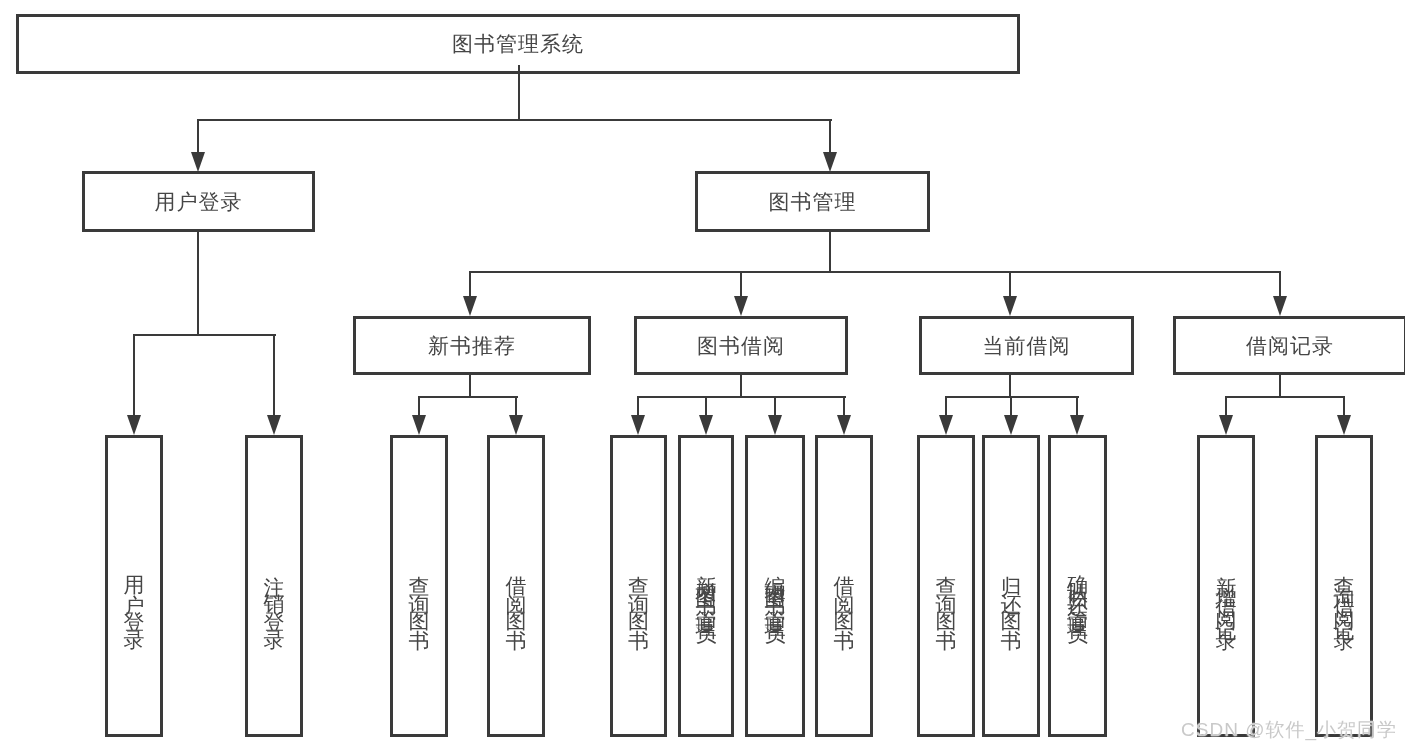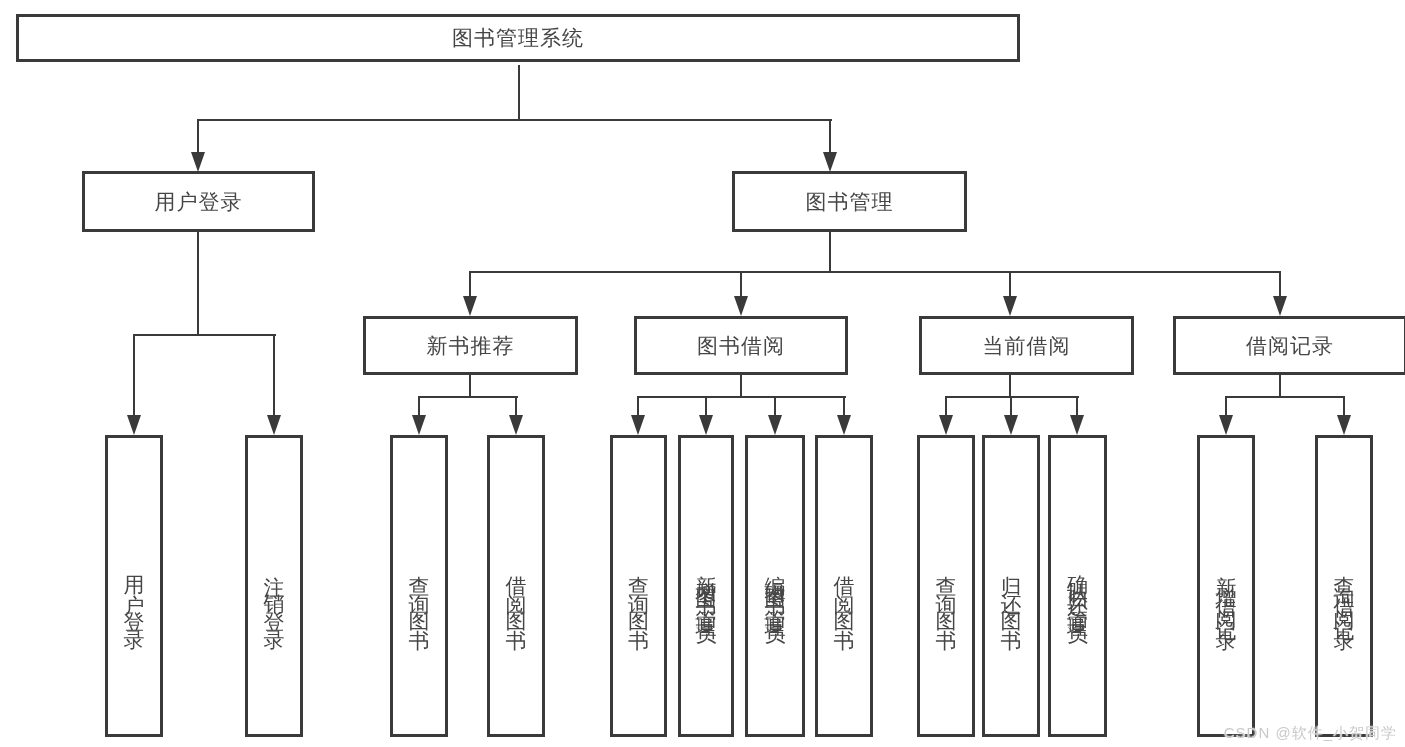--- a/index.html
+++ b/index.html
@@ -55,45 +55,45 @@
     position:absolute;
     width:0;height:0;
     border-left:7px solid transparent;
     border-right:7px solid transparent;
     border-top:20px solid var(--line);
   }
   .watermark{
     position:absolute;
     right:8px;
     bottom:4px;
-    font-size:15px;
+    font-size:19px;
     color:var(--wm);
     text-shadow:0 0 2px #ffffff, 0 0 1px #ffffff;
     z-index:9;
     letter-spacing:1px;
   }
 </style>
 </head>
 <body>
 
 <div class="canvas">
 
-  <div class="box" style="left:16px;top:14px;width:1004px;height:48px;">
+  <div class="box" style="left:16px;top:14px;width:1004px;height:60px;">
     <span>图书管理系统</span>
   </div>
 
   <div class="box" style="left:82px;top:171px;width:233px;height:61px;">
     <span>用户登录</span>
   </div>
 
-  <div class="box" style="left:732px;top:171px;width:235px;height:61px;">
+  <div class="box" style="left:695px;top:171px;width:235px;height:61px;">
     <span>图书管理</span>
   </div>
 
-  <div class="box" style="left:363px;top:316px;width:215px;height:59px;">
+  <div class="box" style="left:353px;top:316px;width:238px;height:59px;">
     <span>新书推荐</span>
   </div>
 
   <div class="box" style="left:634px;top:316px;width:214px;height:59px;">
     <span>图书借阅</span>
   </div>
 
   <div class="box" style="left:903px;top:316px;width:215px;height:59px;margin-left:16px;">
     <span>当前借阅</span>
   </div>

